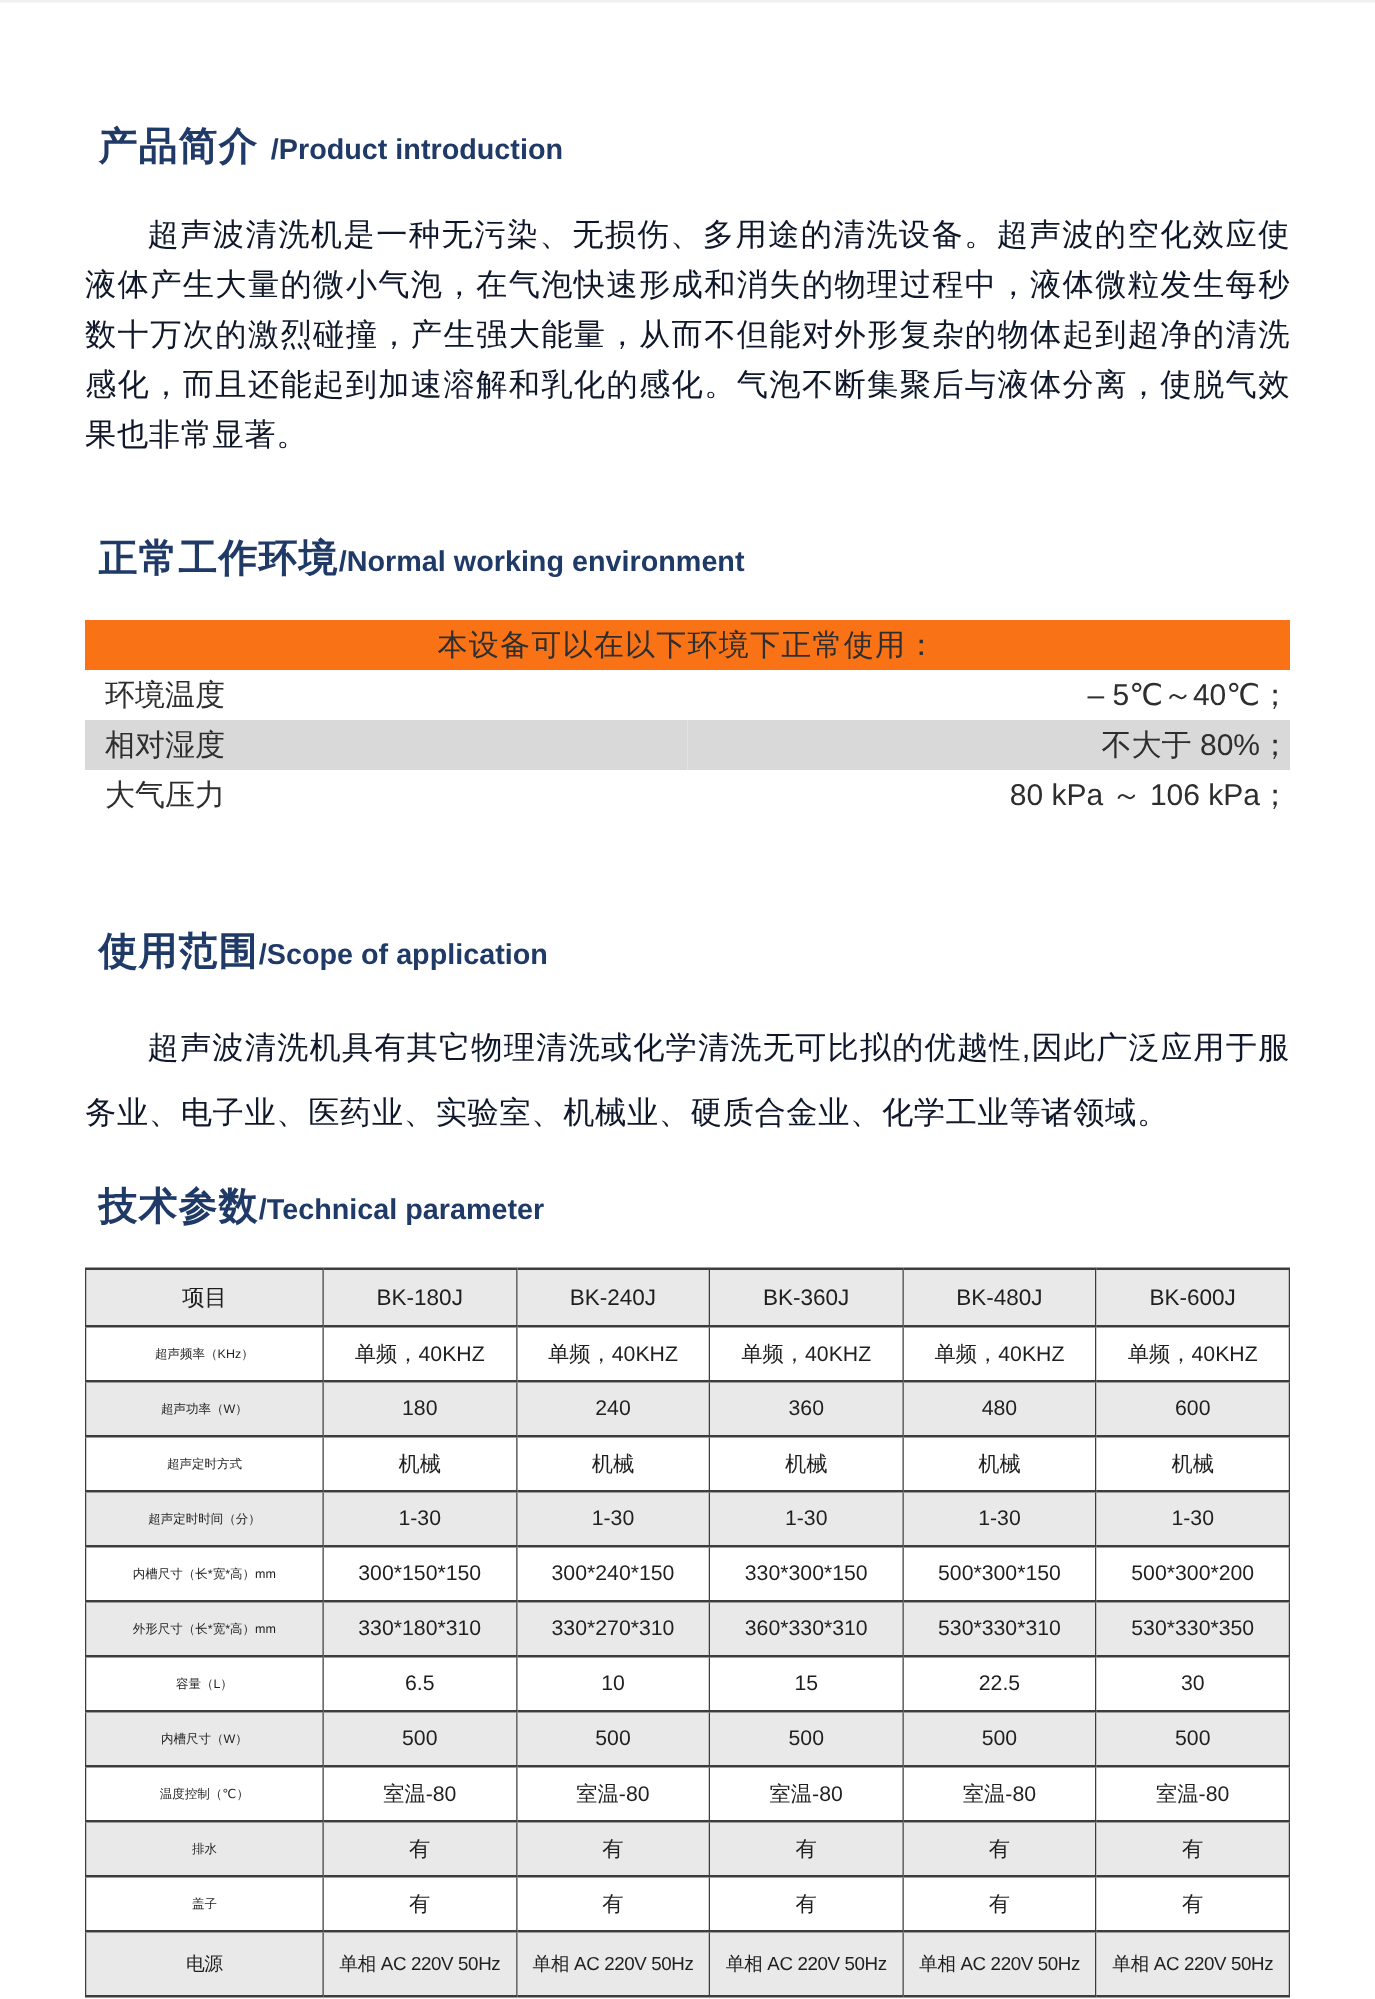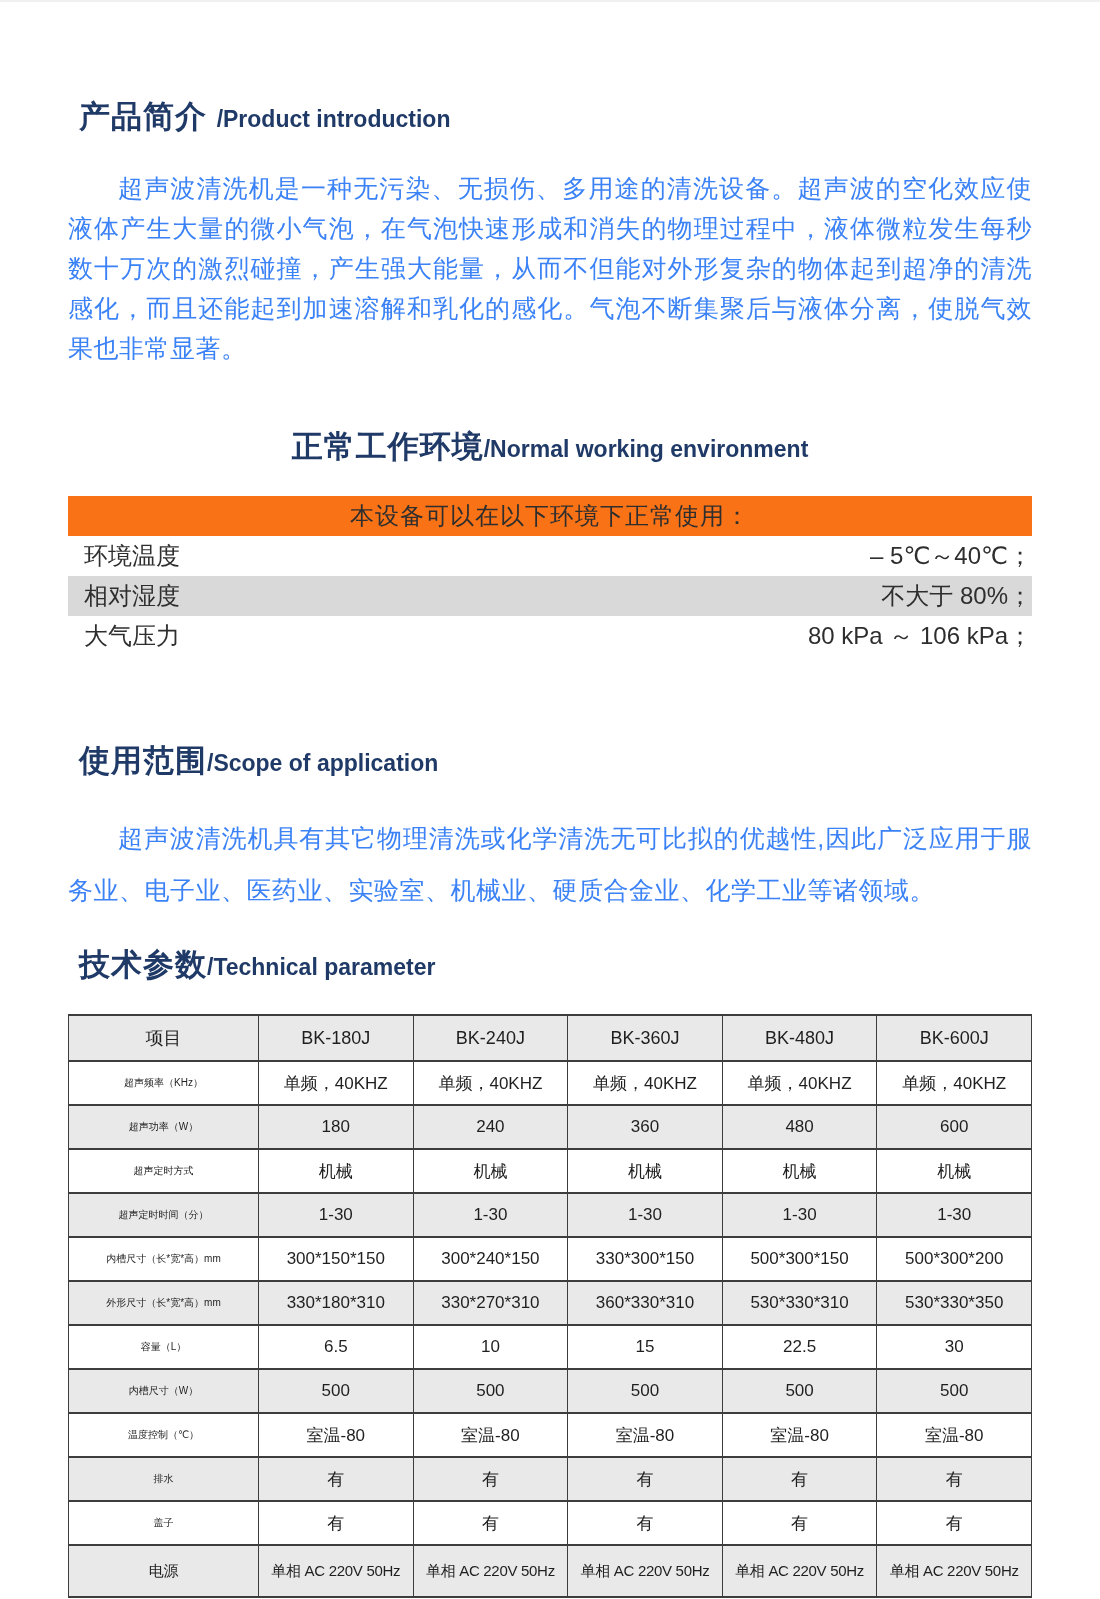--- a/index.html
+++ b/index.html
@@ -37,31 +37,31 @@
     font-size: 23px;
     font-weight: 600;
     color: #203a68;
   }
 
   
   .para {
     margin: 28px 0 0 0;
     font-size: 25px;
     line-height: 40px;
-    color: #3b82f6;
+    color: #0f172a;
     text-align: justify;
     text-indent: 2em;
     letter-spacing: 0.5px;
   }
   .para.scope {
     line-height: 52px;
     margin-top: 28px;
   }
 
-  .gap-h2 { margin-top: 58px; justify-content: center; }
+  .gap-h2 { margin-top: 58px; }
   .gap-h3 { margin-top: 84px; }
   .gap-h4 { margin-top: 28px; }
 
   
   .env-table {
     width: 100%;
     margin-top: 26px;
     border-collapse: collapse;
     table-layout: fixed;
   }

